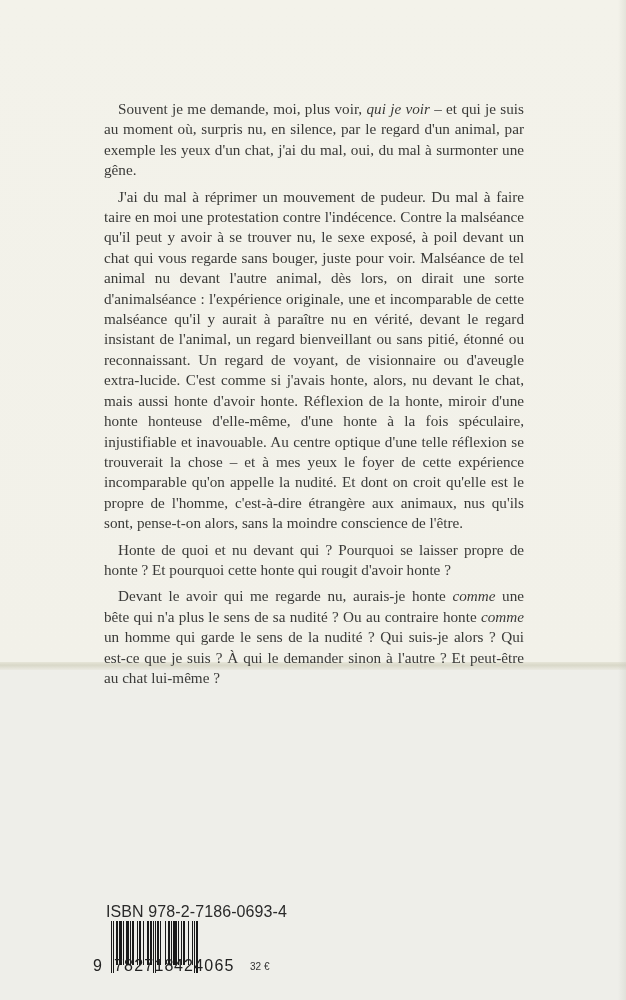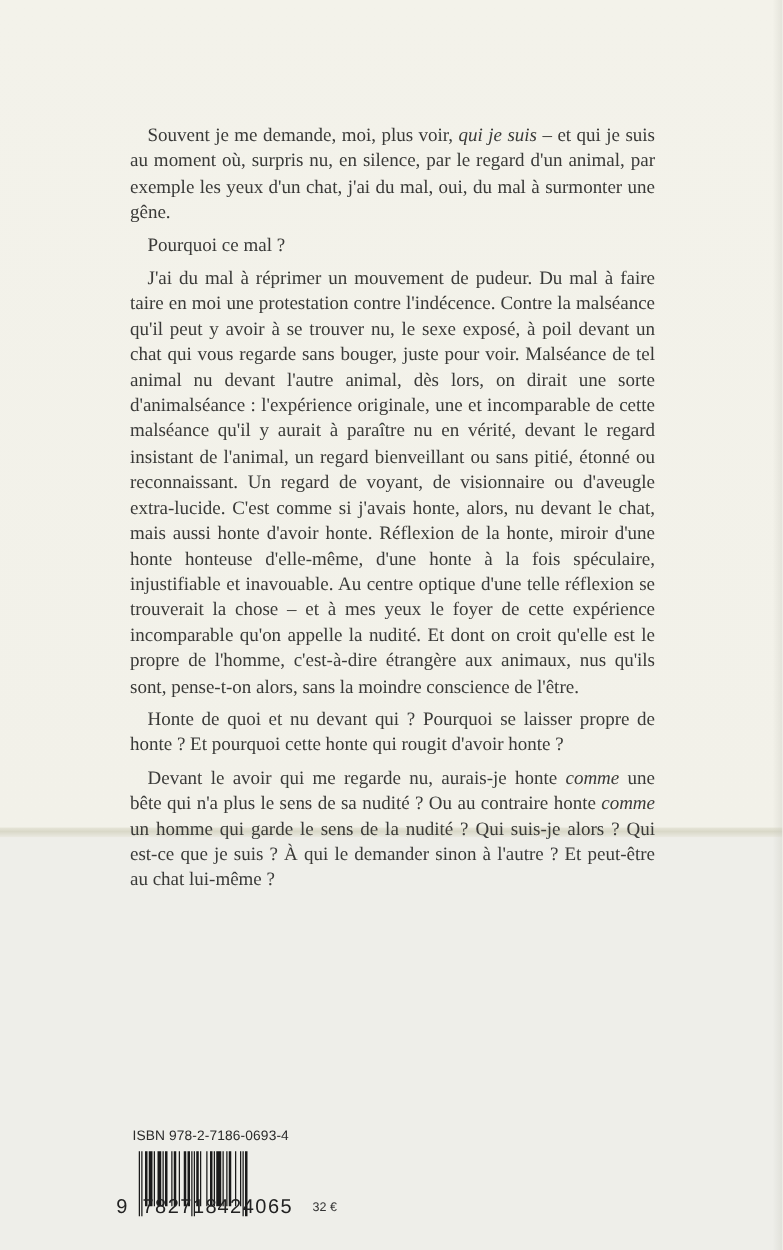--- a/index.html
+++ b/index.html
@@ -28,21 +28,21 @@
   .text-block {
     position: absolute; left: 104px; top: 99px; width: 420px;
     color: #3a3a38; font-size: 15.2px; line-height: 20.4px;
     text-align: justify;
   }
   .text-block p { margin: 0 0 6px 0; text-indent: 14px; }
   .text-block em { font-style: italic; }
   .isbn-label {
     position: absolute; left: 106px; top: 903px;
     font-family: "Liberation Sans", "DejaVu Sans", sans-serif;
-    font-size: 11px; color: #2a2a2a; letter-spacing: 0.1px;
+    font-size: 16px; color: #2a2a2a; letter-spacing: 0.1px;
   }
   .barcode {
     position: absolute; left: 111px; top: 921px; width: 119px; height: 52px;
     display: flex; align-items: flex-start;
   }
   .barcode span { display: inline-block; background: #1a1a1a; height: 44px; }
   .barcode span.g { height: 52px; }
   .digit-first {
     position: absolute; left: 93px; top: 957px;
     font-family: "Liberation Sans", "DejaVu Sans", sans-serif;
@@ -63,22 +63,21 @@
 </style>
 </head>
 <body>
 
 <div class="upper"></div>
 <div class="fold"></div>
 <div class="lower"></div>
 <div class="spine-edge"></div>
 
 <div class="text-block">
-  <p><span>Souvent je me demande, moi, plus voir, </span><em>qui je suis</em><span> – et qui je suis au moment où, surpris nu, en silence, par le regard d'un animal, par exemple les yeux d'un chat, j'ai du mal, oui, du mal à surmonter une gêne.</span></p>
-  <p><span>Pourquoi ce mal ?</span></p>
+  <p><span>Souvent je me demande, moi, plus voir, </span><em>qui je voir</em><span> – et qui je suis au moment où, surpris nu, en silence, par le regard d'un animal, par exemple les yeux d'un chat, j'ai du mal, oui, du mal à surmonter une gêne.</span></p>
   <p><span>J'ai du mal à réprimer un mouvement de pudeur. Du mal à faire taire en moi une protestation contre l'indécence. Contre la malséance qu'il peut y avoir à se trouver nu, le sexe exposé, à poil devant un chat qui vous regarde sans bouger, juste pour voir. Malséance de tel animal nu devant l'autre animal, dès lors, on dirait une sorte d'animalséance : l'expérience originale, une et incomparable de cette malséance qu'il y aurait à paraître nu en vérité, devant le regard insistant de l'animal, un regard bienveillant ou sans pitié, étonné ou reconnaissant. Un regard de voyant, de visionnaire ou d'aveugle extra-lucide. C'est comme si j'avais honte, alors, nu devant le chat, mais aussi honte d'avoir honte. Réflexion de la honte, miroir d'une honte honteuse d'elle-même, d'une honte à la fois spéculaire, injustifiable et inavouable. Au centre optique d'une telle réflexion se trouverait la chose – et à mes yeux le foyer de cette expérience incomparable qu'on appelle la nudité. Et dont on croit qu'elle est le propre de l'homme, c'est-à-dire étrangère aux animaux, nus qu'ils sont, pense-t-on alors, sans la moindre conscience de l'être.</span></p>
   <p><span>Honte de quoi et nu devant qui ? Pourquoi se laisser propre de honte ? Et pourquoi cette honte qui rougit d'avoir honte ?</span></p>
   <p><span>Devant le avoir qui me regarde nu, aurais-je honte </span><em>comme</em><span> une bête qui n'a plus le sens de sa nudité ? Ou au contraire honte </span><em>comme</em><span> un homme qui garde le sens de la nudité ? Qui suis-je alors ? Qui est-ce que je suis ? À qui le demander sinon à l'autre ? Et peut-être au chat lui-même ?</span></p>
 </div>
 
 <div class="isbn-label">ISBN 978-2-7186-0693-4</div>
 <div class="barcode" id="barcode">
     <span class="g" style="width: 1.1px;"></span>
     <span style="width: 1.1px; background: transparent;"></span>
     <span class="g" style="width: 1.1px;"></span>

